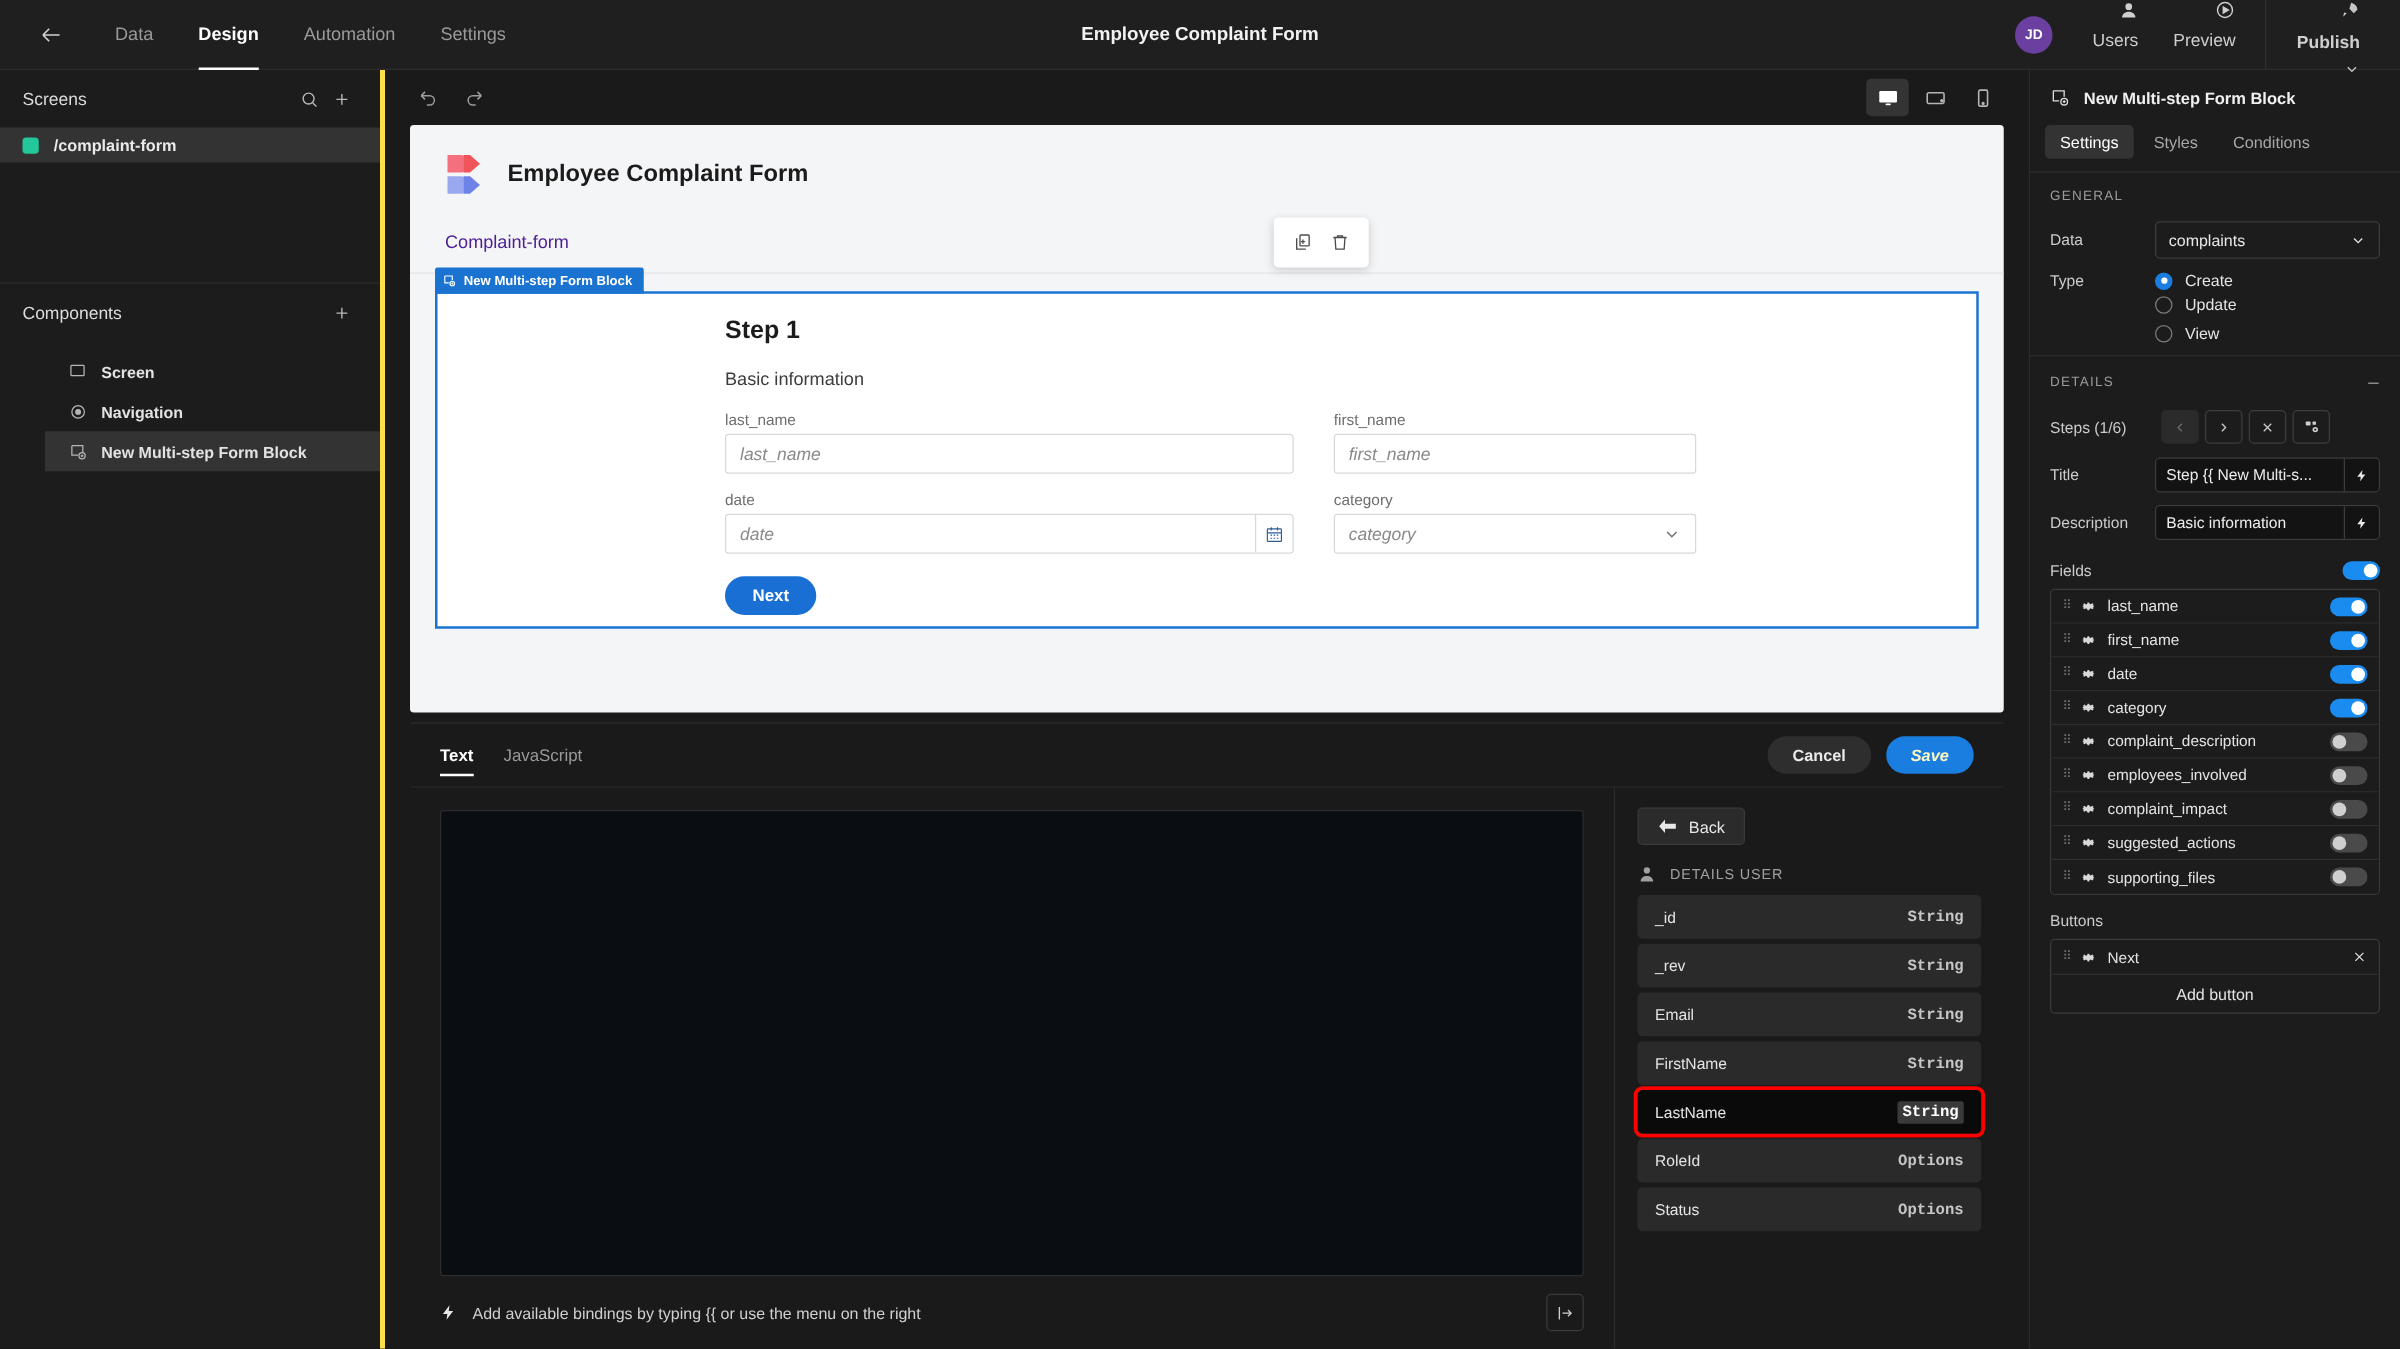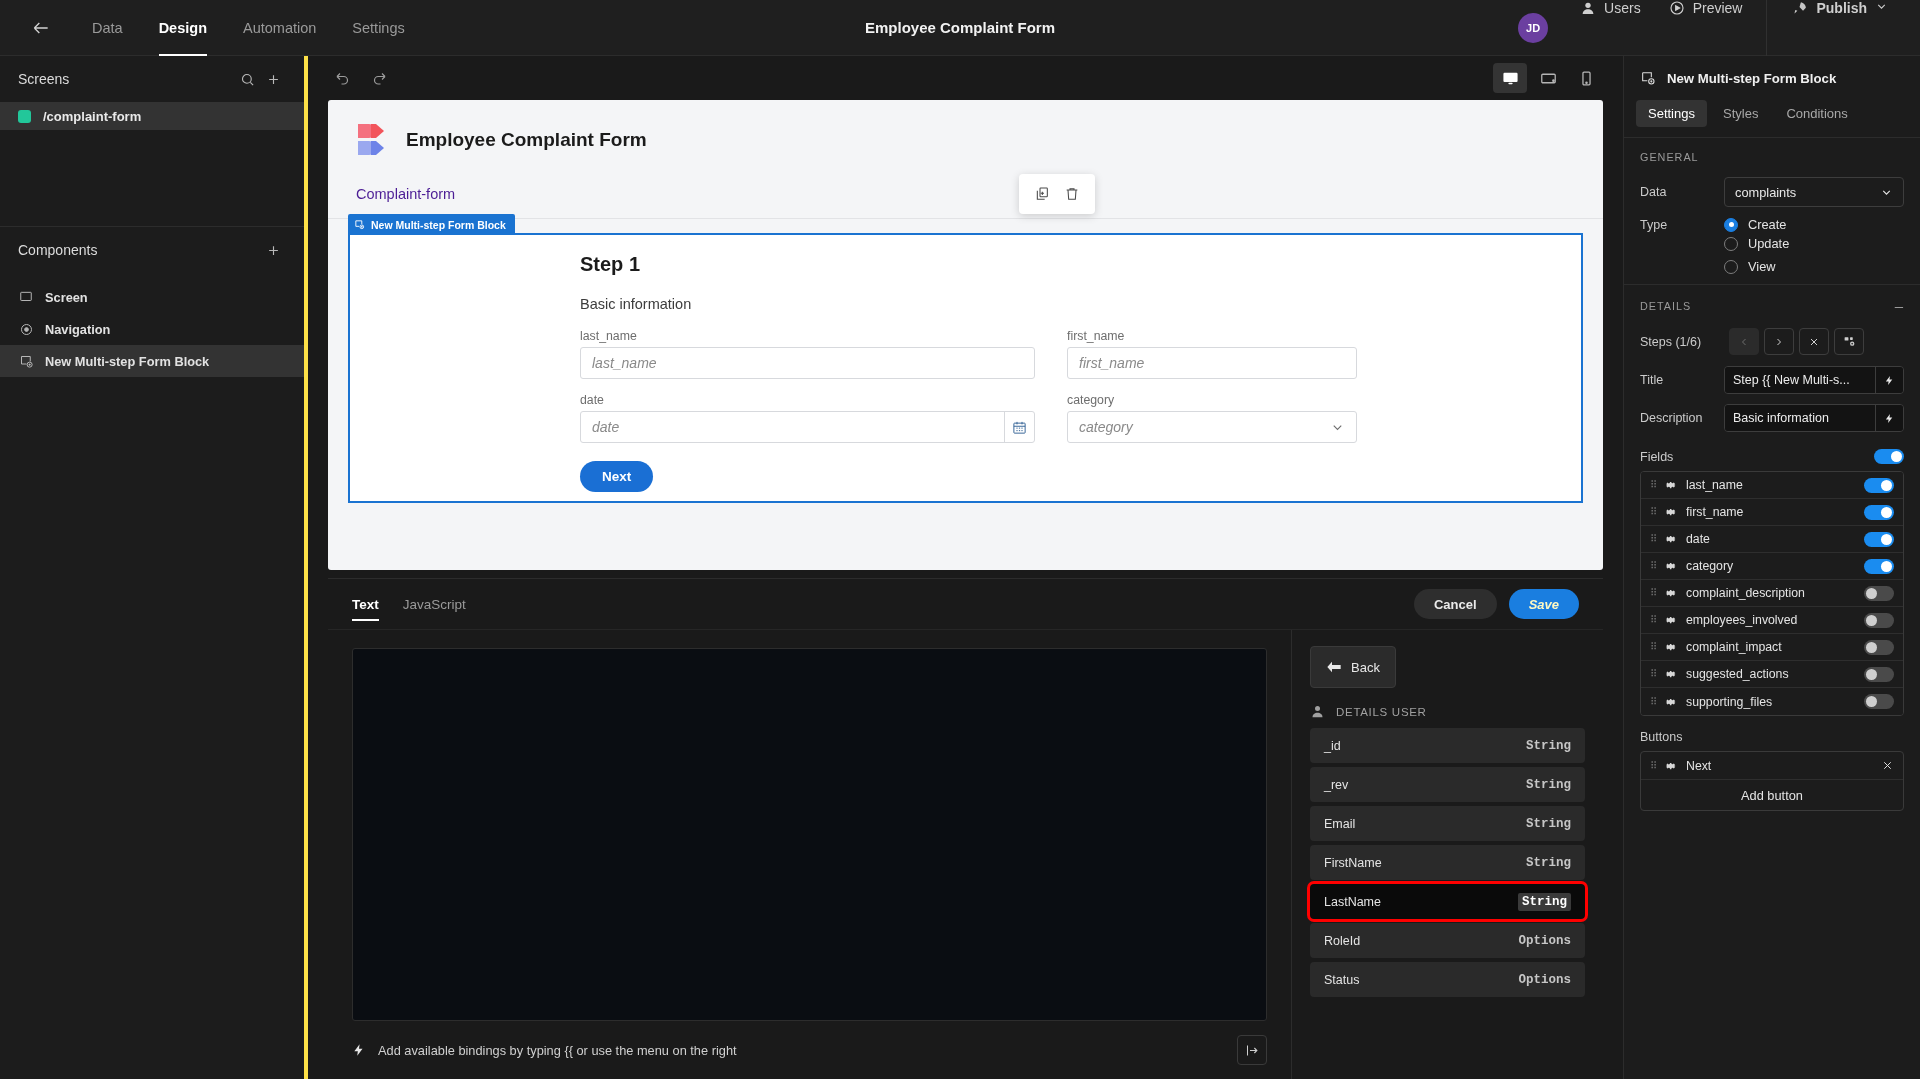--- a/index.html
+++ b/index.html
@@ -40,22 +40,22 @@
   }
   .topbar-right {
     margin-left: auto; display: flex; align-items: center; gap: 0; padding-right: 18px; height: 56px;
   }
   .avatar {
     width: 30px; height: 30px; border-radius: 50%;
     background: #6b3fa0; color: #fff; font-size: 11px; font-weight: bold;
     display: flex; align-items: center; justify-content: center; margin-right: 18px; cursor: pointer;
   }
   .topbar-btn {
-    display: flex; align-items: flex-start; gap: 8px; color: #cfcfcf;
-    font-size: 14px; padding: 0 14px; height: 56px; cursor: pointer;
+    display: flex; align-items: flex-end; gap: 8px; color: #cfcfcf;
+    font-size: 14px; padding: 0 14px; height: 56px; cursor: pointer; flex-direction: column;
   }
   .topbar-sep { width: 1px; height: 56px; background: #303030; margin: 0 10px; }
   .icon { display: inline-flex; align-items: center; justify-content: center; }
 
   
   .mainrow { flex: 1; display: flex; min-height: 0; }
 
   
   .leftpanel {
     width: 308px; flex: 0 0 308px; background: #1c1c1c;
@@ -70,21 +70,21 @@
     color:#b9b9b9; cursor:pointer; }
   .screens-list { }
   .screen-item {
     height: 28px; display: flex; align-items: center; gap: 12px; padding: 0 18px;
     font-size: 13px; font-weight: bold; color: #eaeaea; cursor: pointer;
   }
   .screen-item.active { background: #333333; }
   .screen-dot { width: 13px; height: 13px; border-radius: 3px; background: #22c79a; }
   .screens-area { height: 170px; }
   .panel-divider { height: 1px; background: #2c2c2c; }
-  .comp-list { padding-top: 8px; }
+  .comp-list { padding-top: 8px; margin-left: 36px; }
   .comp-item {
     height: 32px; display: flex; align-items: center; gap: 11px; padding: 0 18px;
     font-size: 12.8px; font-weight: bold; color: #e2e2e2; cursor: pointer;
   }
   .comp-item.active { background: #333333; }
   .comp-item .ci { color: #b6b6b6; width: 16px; display:flex; align-items:center; justify-content:center;}
 
   
   .center { flex: 1; display: flex; flex-direction: column; min-width: 0; background: #1a1a1a; }
   .canvas-toolbar {
@@ -189,21 +189,21 @@
   .expand-btn {
     margin-left: auto; width: 30px; height: 30px; border: 1px solid #3a3a3a; border-radius: 4px;
     display: flex; align-items: center; justify-content: center; color: #cfcfcf; cursor: pointer;
   }
   .bindings-col {
     width: 312px; flex: 0 0 312px; border-left: 1px solid #2c2c2c;
     padding: 16px 18px 0 18px; overflow: hidden;
   }
   .back-btn {
     background: #2b2b2b; border: 1px solid #3a3a3a; border-radius: 4px;
-    height: 42px; width: 86px; display: flex; align-items: center; justify-content: center; gap: 9px;
+    height: 30px; width: 86px; display: flex; align-items: center; justify-content: center; gap: 9px;
     font-size: 13px; color: #e8e8e8; cursor: pointer;
   }
   .bind-section-head {
     margin-top: 16px; display: flex; align-items: center; gap: 11px;
     font-size: 11.5px; letter-spacing: .7px; color: #a0a0a0;
   }
   .bind-rows { margin-top: 9px; }
   .bind-row {
     height: 35px; background: #2a2a2a; border-radius: 4px; margin-bottom: 4px;
     display: flex; align-items: center; padding: 1px 14px; cursor: pointer;

